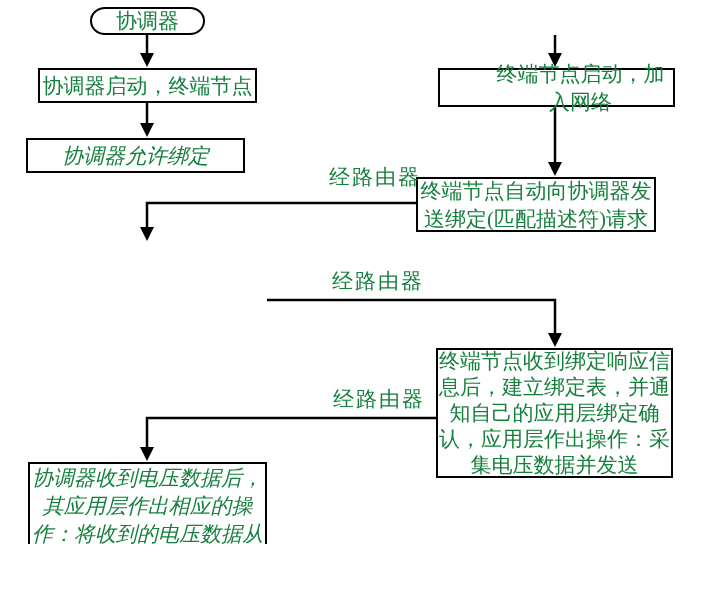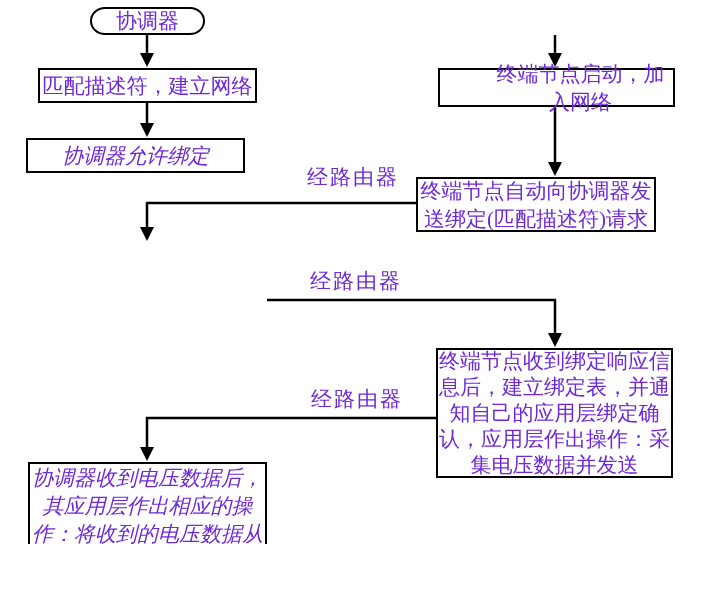--- a/index.html
+++ b/index.html
@@ -2,21 +2,21 @@
 <html><head>
 <meta charset="utf-8">
 <style>
   html, body { margin: 0; padding: 0; background: #ffffff; }
   #canvas {
     position: relative;
     width: 702px;
     height: 544px;
     background: #ffffff;
     font-family: "Liberation Serif", "DejaVu Serif", serif;
-    color: #6d28d9;
+    color: #15803d;
     overflow: hidden;
   }
   #wires {
     position: absolute;
     left: 0; top: 0;
     width: 702px; height: 592px;
   }
   .node {
     position: absolute;
     box-sizing: border-box;
@@ -32,20 +32,21 @@
   }
   .terminator {
     border-radius: 15px / 14px;
   }
   .tight { line-height: 26px; }
   .wire-label {
     position: absolute;
     font-size: 21px;
     letter-spacing: 2px;
     white-space: nowrap;
+    margin-left: 22px;
   }
   
   #term-left  { left: 90px;  top: 7px;   width: 115px; height: 28px; }
   #box-a1     { left: 38px;  top: 68px;  width: 219px; height: 35px; }
   #box-a2     { left: 26px;  top: 138px; width: 219px; height: 35px; font-style: italic; }
   #box-a3     { left: 30px;  top: 242px; width: 237px; height: 116px; }
   #box-a4     { left: 28px;  top: 462px; width: 239px; height: 115px; font-style: italic; }
   
   #term-right { left: 498px; top: 5px;   width: 115px; height: 30px; }
   #box-b1     { left: 438px; top: 68px;  width: 237px; height: 39px; padding-left: 48px; }
@@ -92,21 +93,21 @@
     </g>
 
     <g>
       <polyline points="436,418 147,418 147,452" fill="none" stroke="#000" stroke-width="2.5"></polyline>
       <polygon points="147,461 140,447 154,447" fill="#000"></polygon>
     </g>
   </svg>
 
   <div class="node terminator" id="term-left">协调器</div>
 
-  <div class="node" id="box-a1">匹配描述符，建立网络</div>
+  <div class="node" id="box-a1">协调器启动，终端节点</div>
 
   <div class="node" id="box-a2">协调器允许绑定</div>
 
 
   <div class="node" id="box-a4">协调器收到电压数据后，
 其应用层作出相应的操
 作：将收到的电压数据从
 串口发送给上位机</div>
 
 

